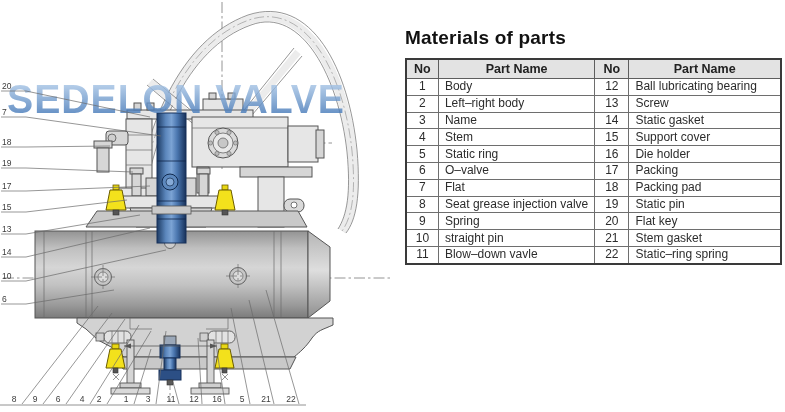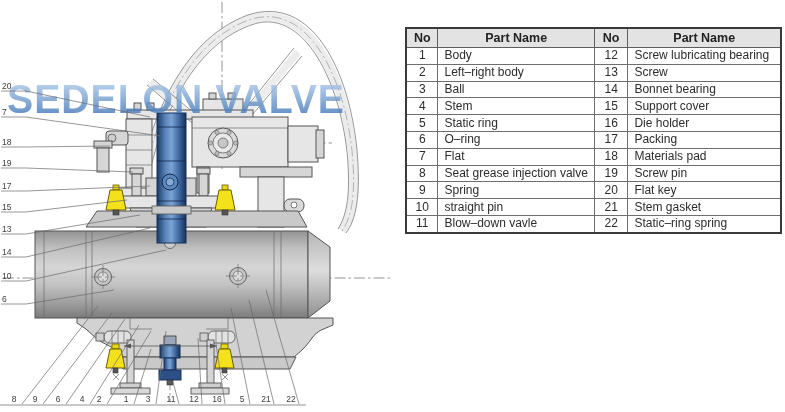--- a/index.html
+++ b/index.html
@@ -281,83 +281,84 @@
           <text x="242" y="402" text-anchor="middle" class="callout-txt">5</text>
           <line x1="274" y1="404" x2="249" y2="300" class="leader"></line>
           <text x="266" y="402" text-anchor="middle" class="callout-txt">21</text>
           <line x1="299" y1="404" x2="266" y2="290" class="leader"></line>
           <text x="291" y="402" text-anchor="middle" class="callout-txt">22</text>
         </g>
   </svg>
   </div>
 
   <div class="materials">
+    <h1>Materials of parts</h1>
     <table class="parts">
       <colgroup>
           <col class="c-no1">
           <col class="c-nm1">
           <col class="c-no2">
           <col class="c-nm2">
         </colgroup>
       <thead>
         <tr>
           <th>No</th>
           <th>Part Name</th>
           <th>No</th>
           <th>Part Name</th>
         </tr>
       </thead>
       <tbody>
           <tr>
             <td class="num">1</td>
             <td class="name">Body</td>
             <td class="num">12</td>
-            <td class="name">Screw lubricating bearing</td>
+            <td class="name">Ball lubricating bearing</td>
           </tr>
           <tr>
             <td class="num">2</td>
             <td class="name">Left–right body</td>
             <td class="num">13</td>
             <td class="name">Screw</td>
           </tr>
           <tr>
             <td class="num">3</td>
-            <td class="name">Ball</td>
+            <td class="name">Name</td>
             <td class="num">14</td>
-            <td class="name">Bonnet bearing</td>
+            <td class="name">Static gasket</td>
           </tr>
           <tr>
             <td class="num">4</td>
             <td class="name">Stem</td>
             <td class="num">15</td>
             <td class="name">Support cover</td>
           </tr>
           <tr>
             <td class="num">5</td>
             <td class="name">Static ring</td>
             <td class="num">16</td>
             <td class="name">Die holder</td>
           </tr>
           <tr>
             <td class="num">6</td>
-            <td class="name">O–ring</td>
+            <td class="name">O–valve</td>
             <td class="num">17</td>
             <td class="name">Packing</td>
           </tr>
           <tr>
             <td class="num">7</td>
             <td class="name">Flat</td>
             <td class="num">18</td>
-            <td class="name">Materials pad</td>
+            <td class="name">Packing pad</td>
           </tr>
           <tr>
             <td class="num">8</td>
             <td class="name">Seat grease injection valve</td>
             <td class="num">19</td>
-            <td class="name">Screw pin</td>
+            <td class="name">Static pin</td>
           </tr>
           <tr>
             <td class="num">9</td>
             <td class="name">Spring</td>
             <td class="num">20</td>
             <td class="name">Flat key</td>
           </tr>
           <tr>
             <td class="num">10</td>
             <td class="name">straight pin</td>

